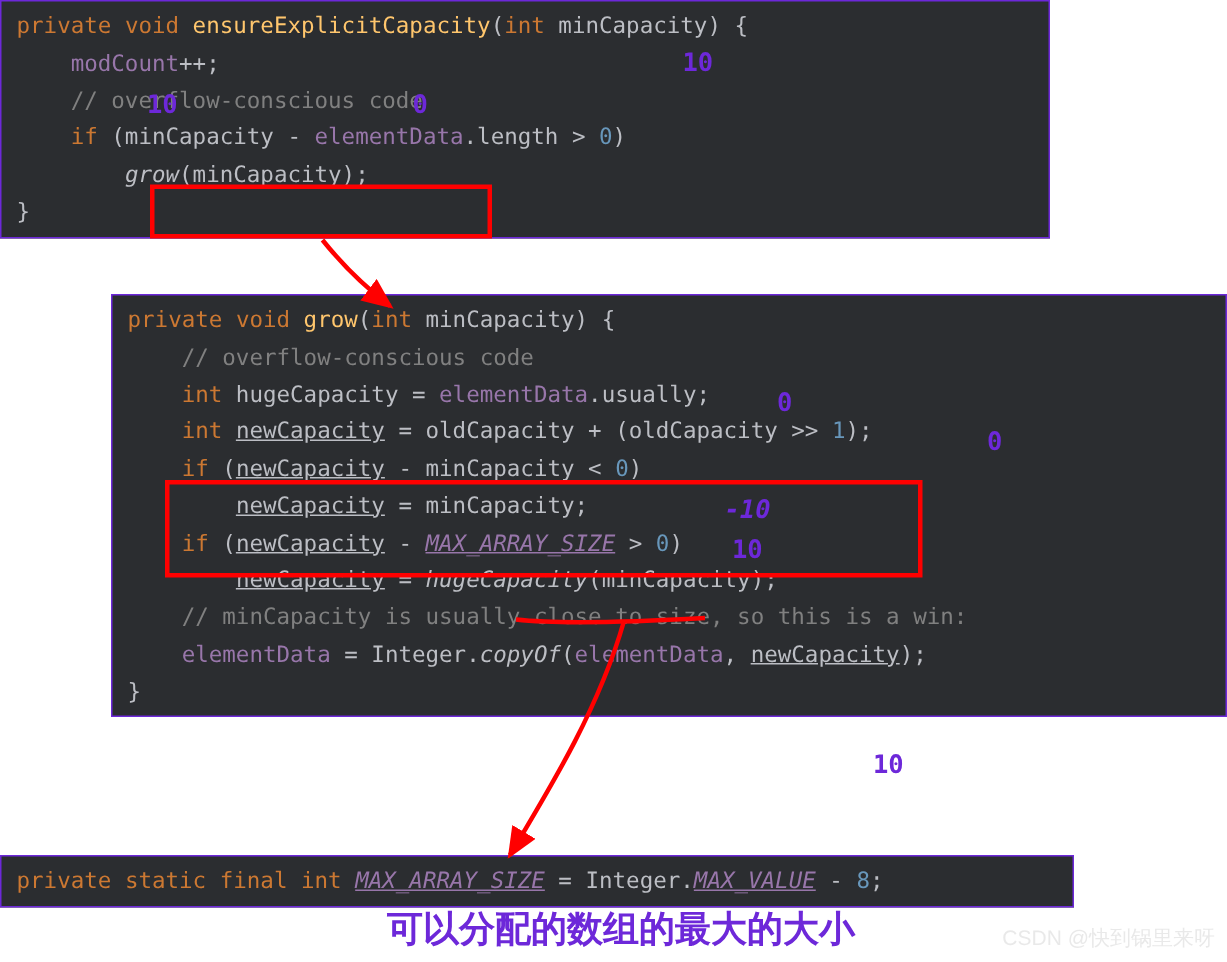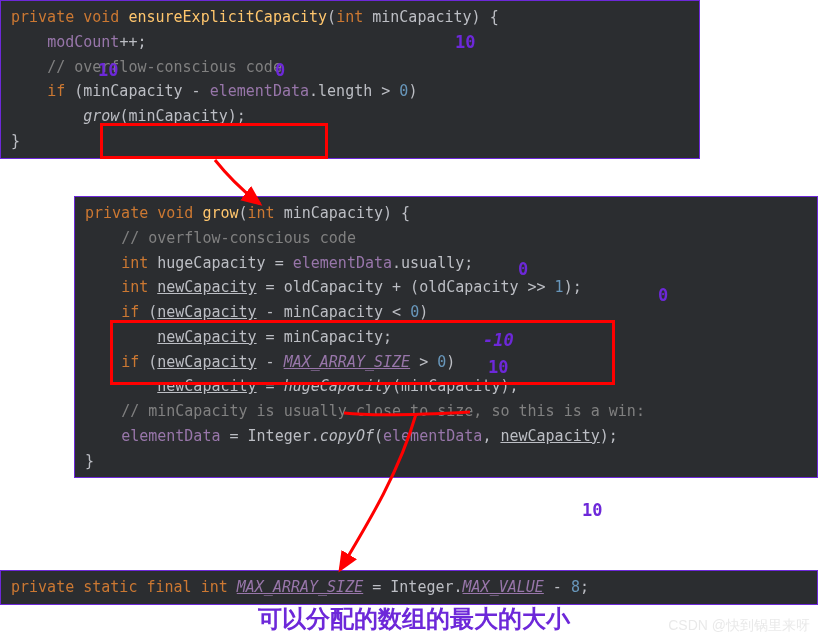--- a/index.html
+++ b/index.html
@@ -17,21 +17,21 @@
   .panel {
     background: #2b2d30;
     color: #bcbec4;
     position: absolute;
     box-sizing: border-box;
     padding: 4px 0 4px 0;
     border: 1px solid #6d28d9;
   }
   .panel1 { left:0; top:0; width:700px; }
   .panel2 { left:74px; top:196px; width:744px; }
-  .panel3 { left:0; top:570px; width:818px; }
+  .panel3 { left:0; top:570px; width:716px; }
   pre { margin:0; padding:0 10px; white-space: pre; }
 
   .kw { color:#cc7832; }
   .method { color:#ffc66d; }
   .num  { color:#6897bb; }
   .comment { color:#808080; }
   .field { color:#9876aa; }
   .const { color:#9876aa; font-style: italic; text-decoration: underline; }
   .call { font-style: italic; }
   .ul { text-decoration: underline; }

